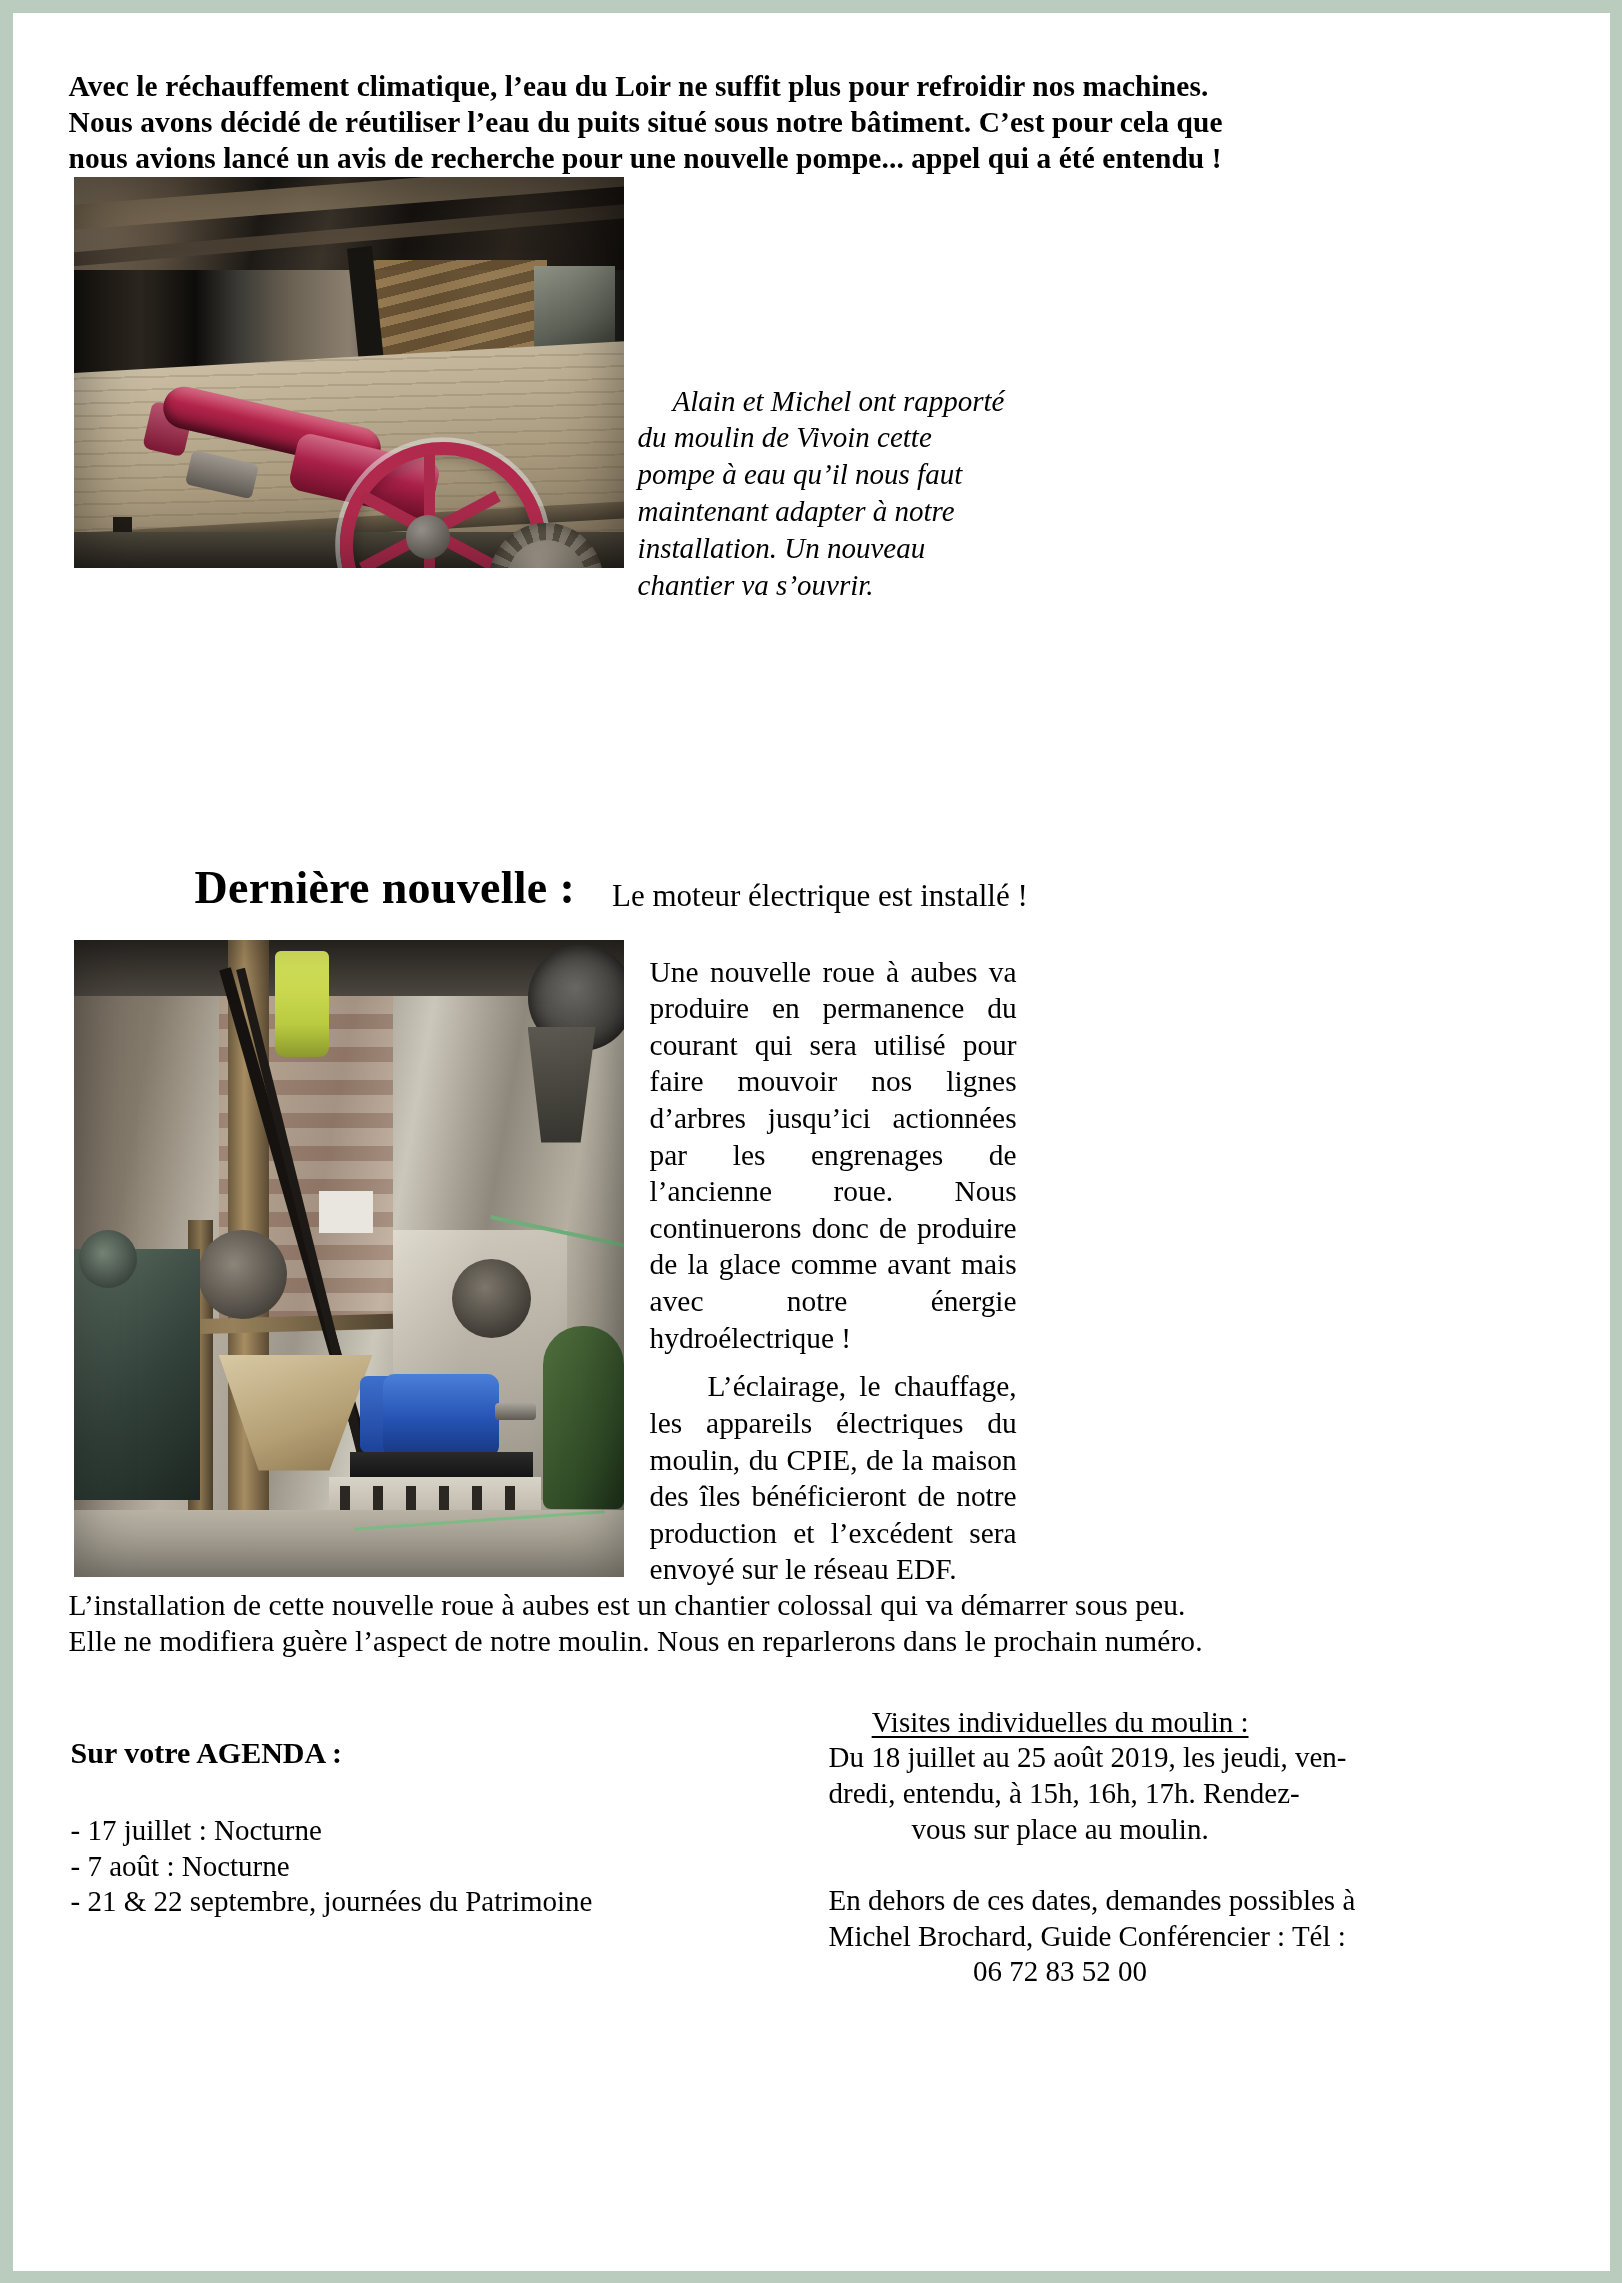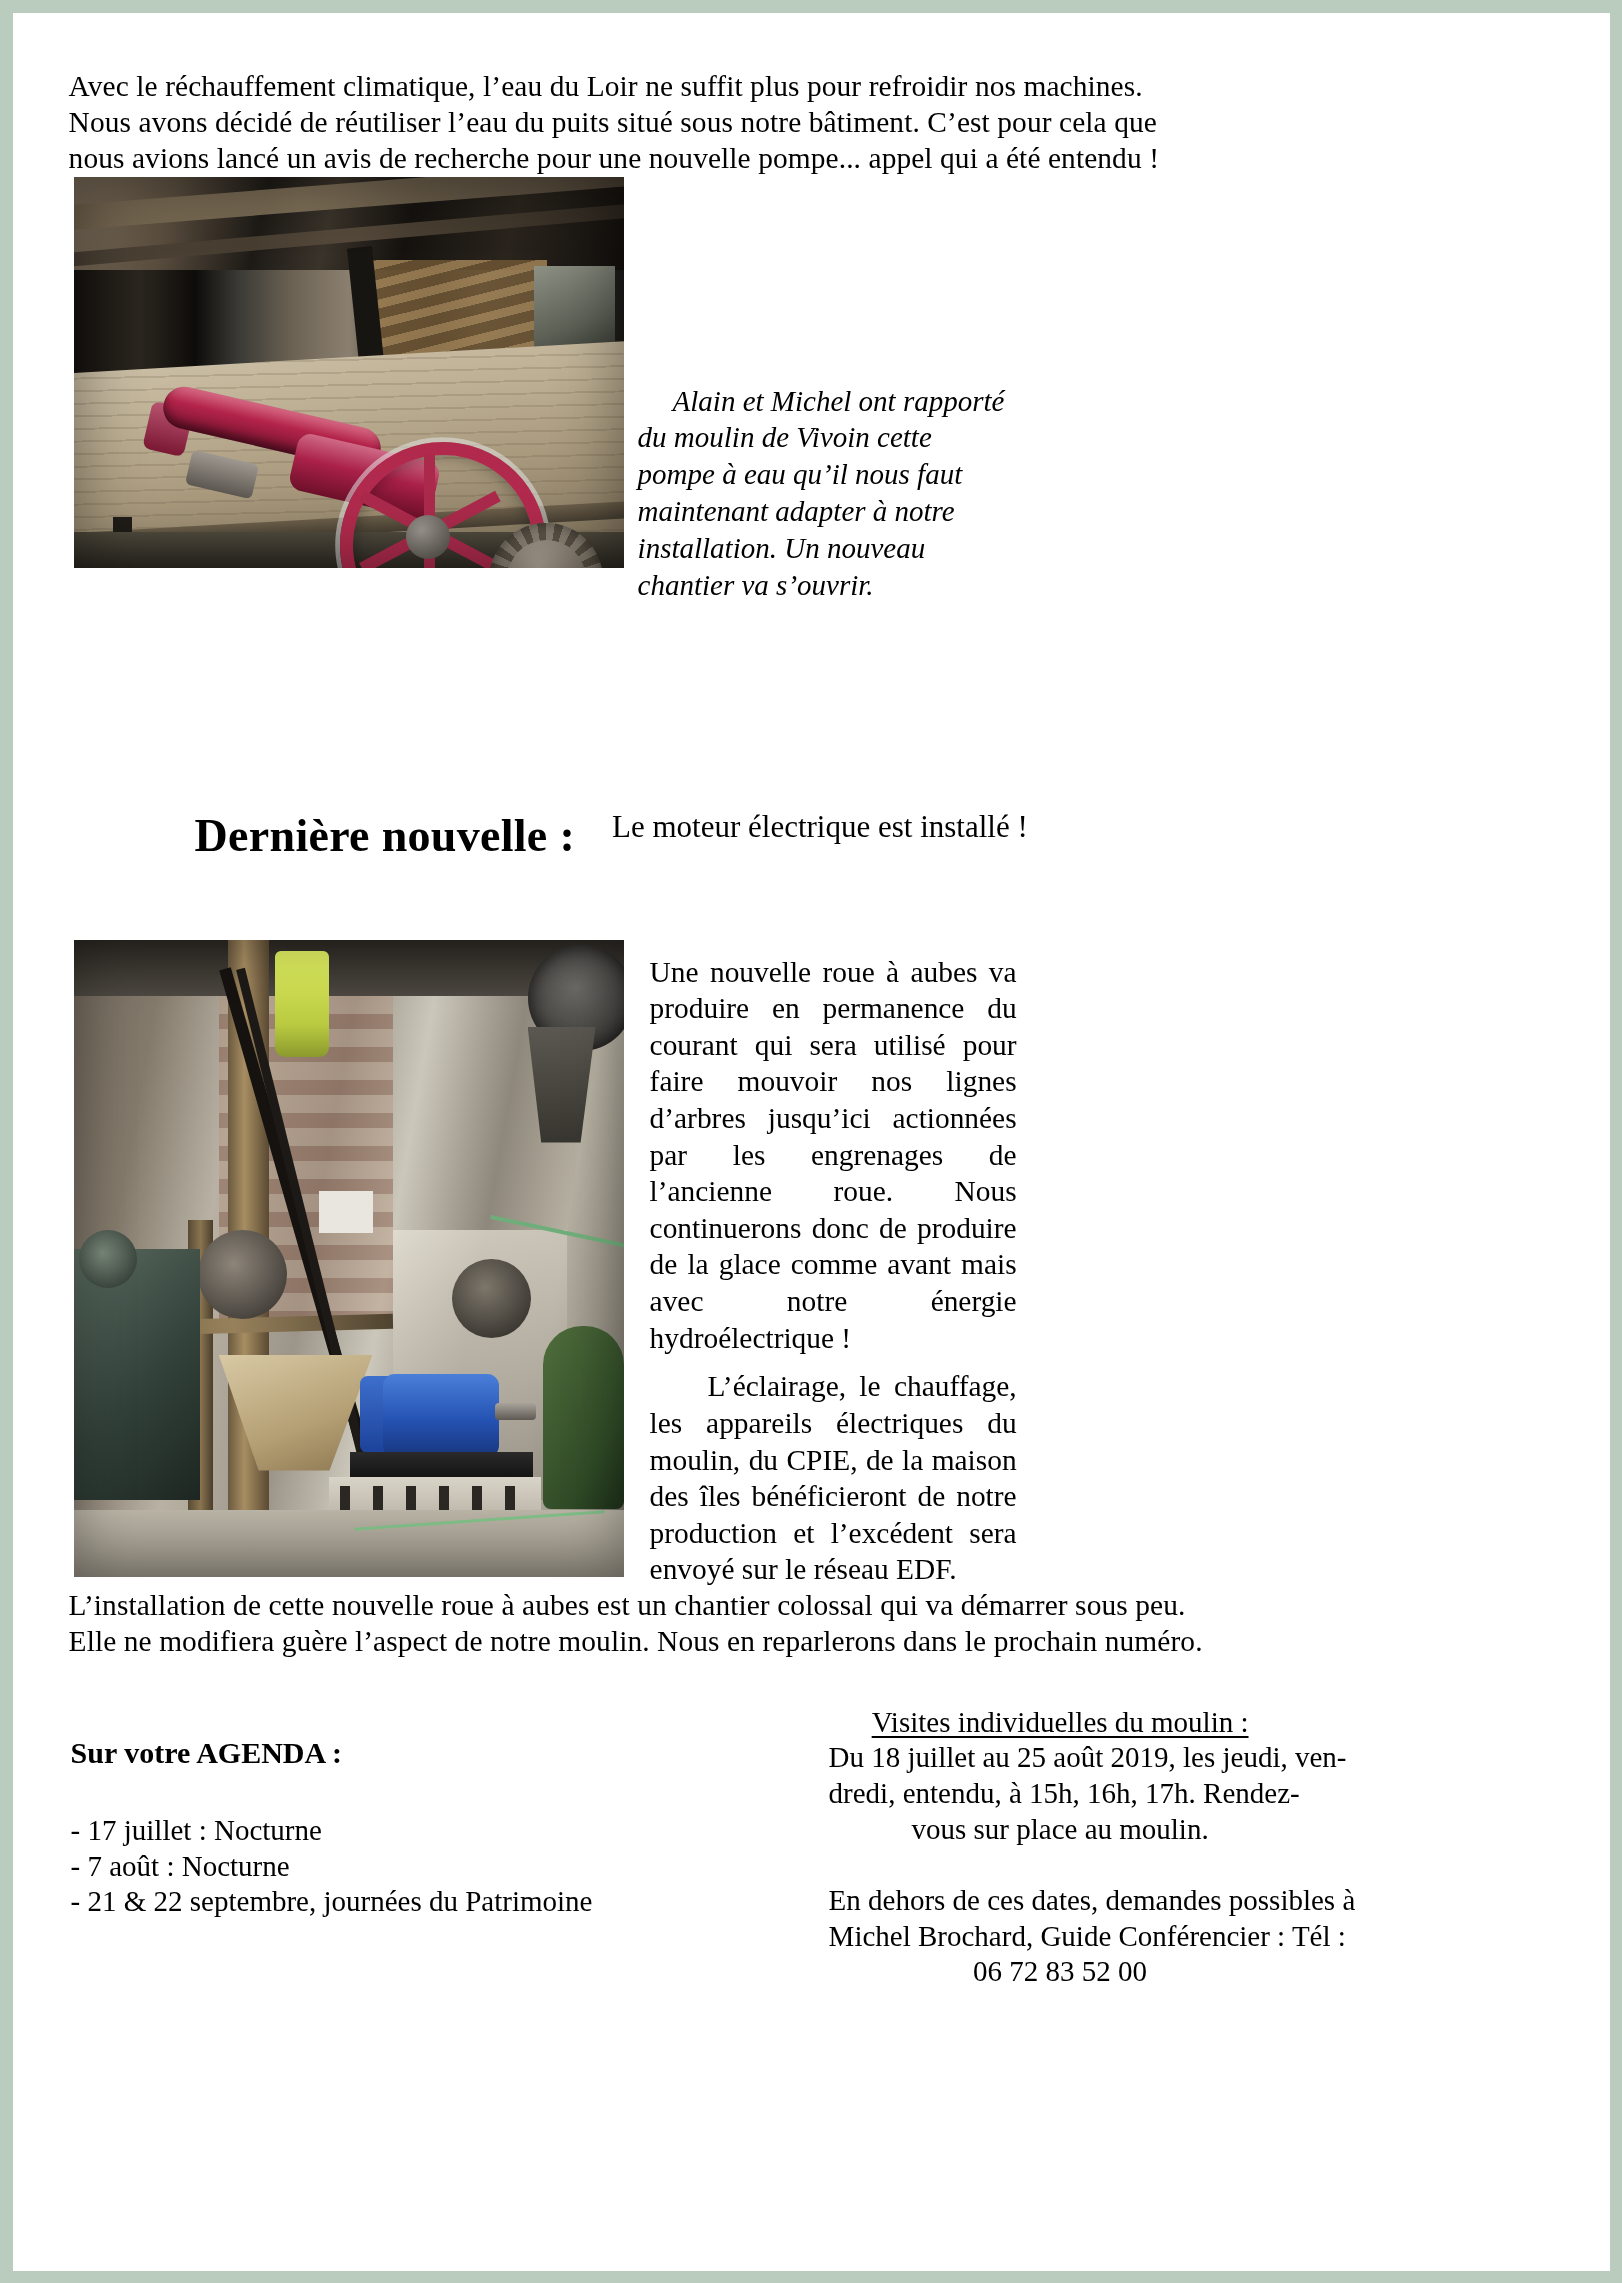--- a/index.html
+++ b/index.html
@@ -45,21 +45,21 @@
   }
 
   
   .intro {
     position: absolute;
     left: 56px;
     top: 55px;
     width: 966px;
     text-align: center;
   }
-  .intro .ln { display: block; white-space: nowrap; }
+  .intro .ln { display: block; white-space: nowrap; font-weight: bold; }
   .intro .ln:first-child { text-indent: 0; }
 
   
   .photo-pump {
     position: absolute;
     left: 61px;
     top: 164px;
     width: 550px;
     height: 391px;
     overflow: hidden;
@@ -200,24 +200,24 @@
     font-style: italic;
     font-size: 29px;
     line-height: 1.27;
     text-indent: 35px;
   }
 
   
   .headline-row {
     position: absolute;
     left: 56px;
-    top: 796px;
+    top: 848px;
     width: 1352px;
     display: flex;
-    align-items: flex-start;
+    align-items: flex-end;
   }
   .headline-strong {
     font-weight: bold;
     font-size: 46px;
     letter-spacing: 0.3px;
     margin-left: 126px;
   }
   .headline-sub {
     font-size: 31px;
     margin-left: 37px;

